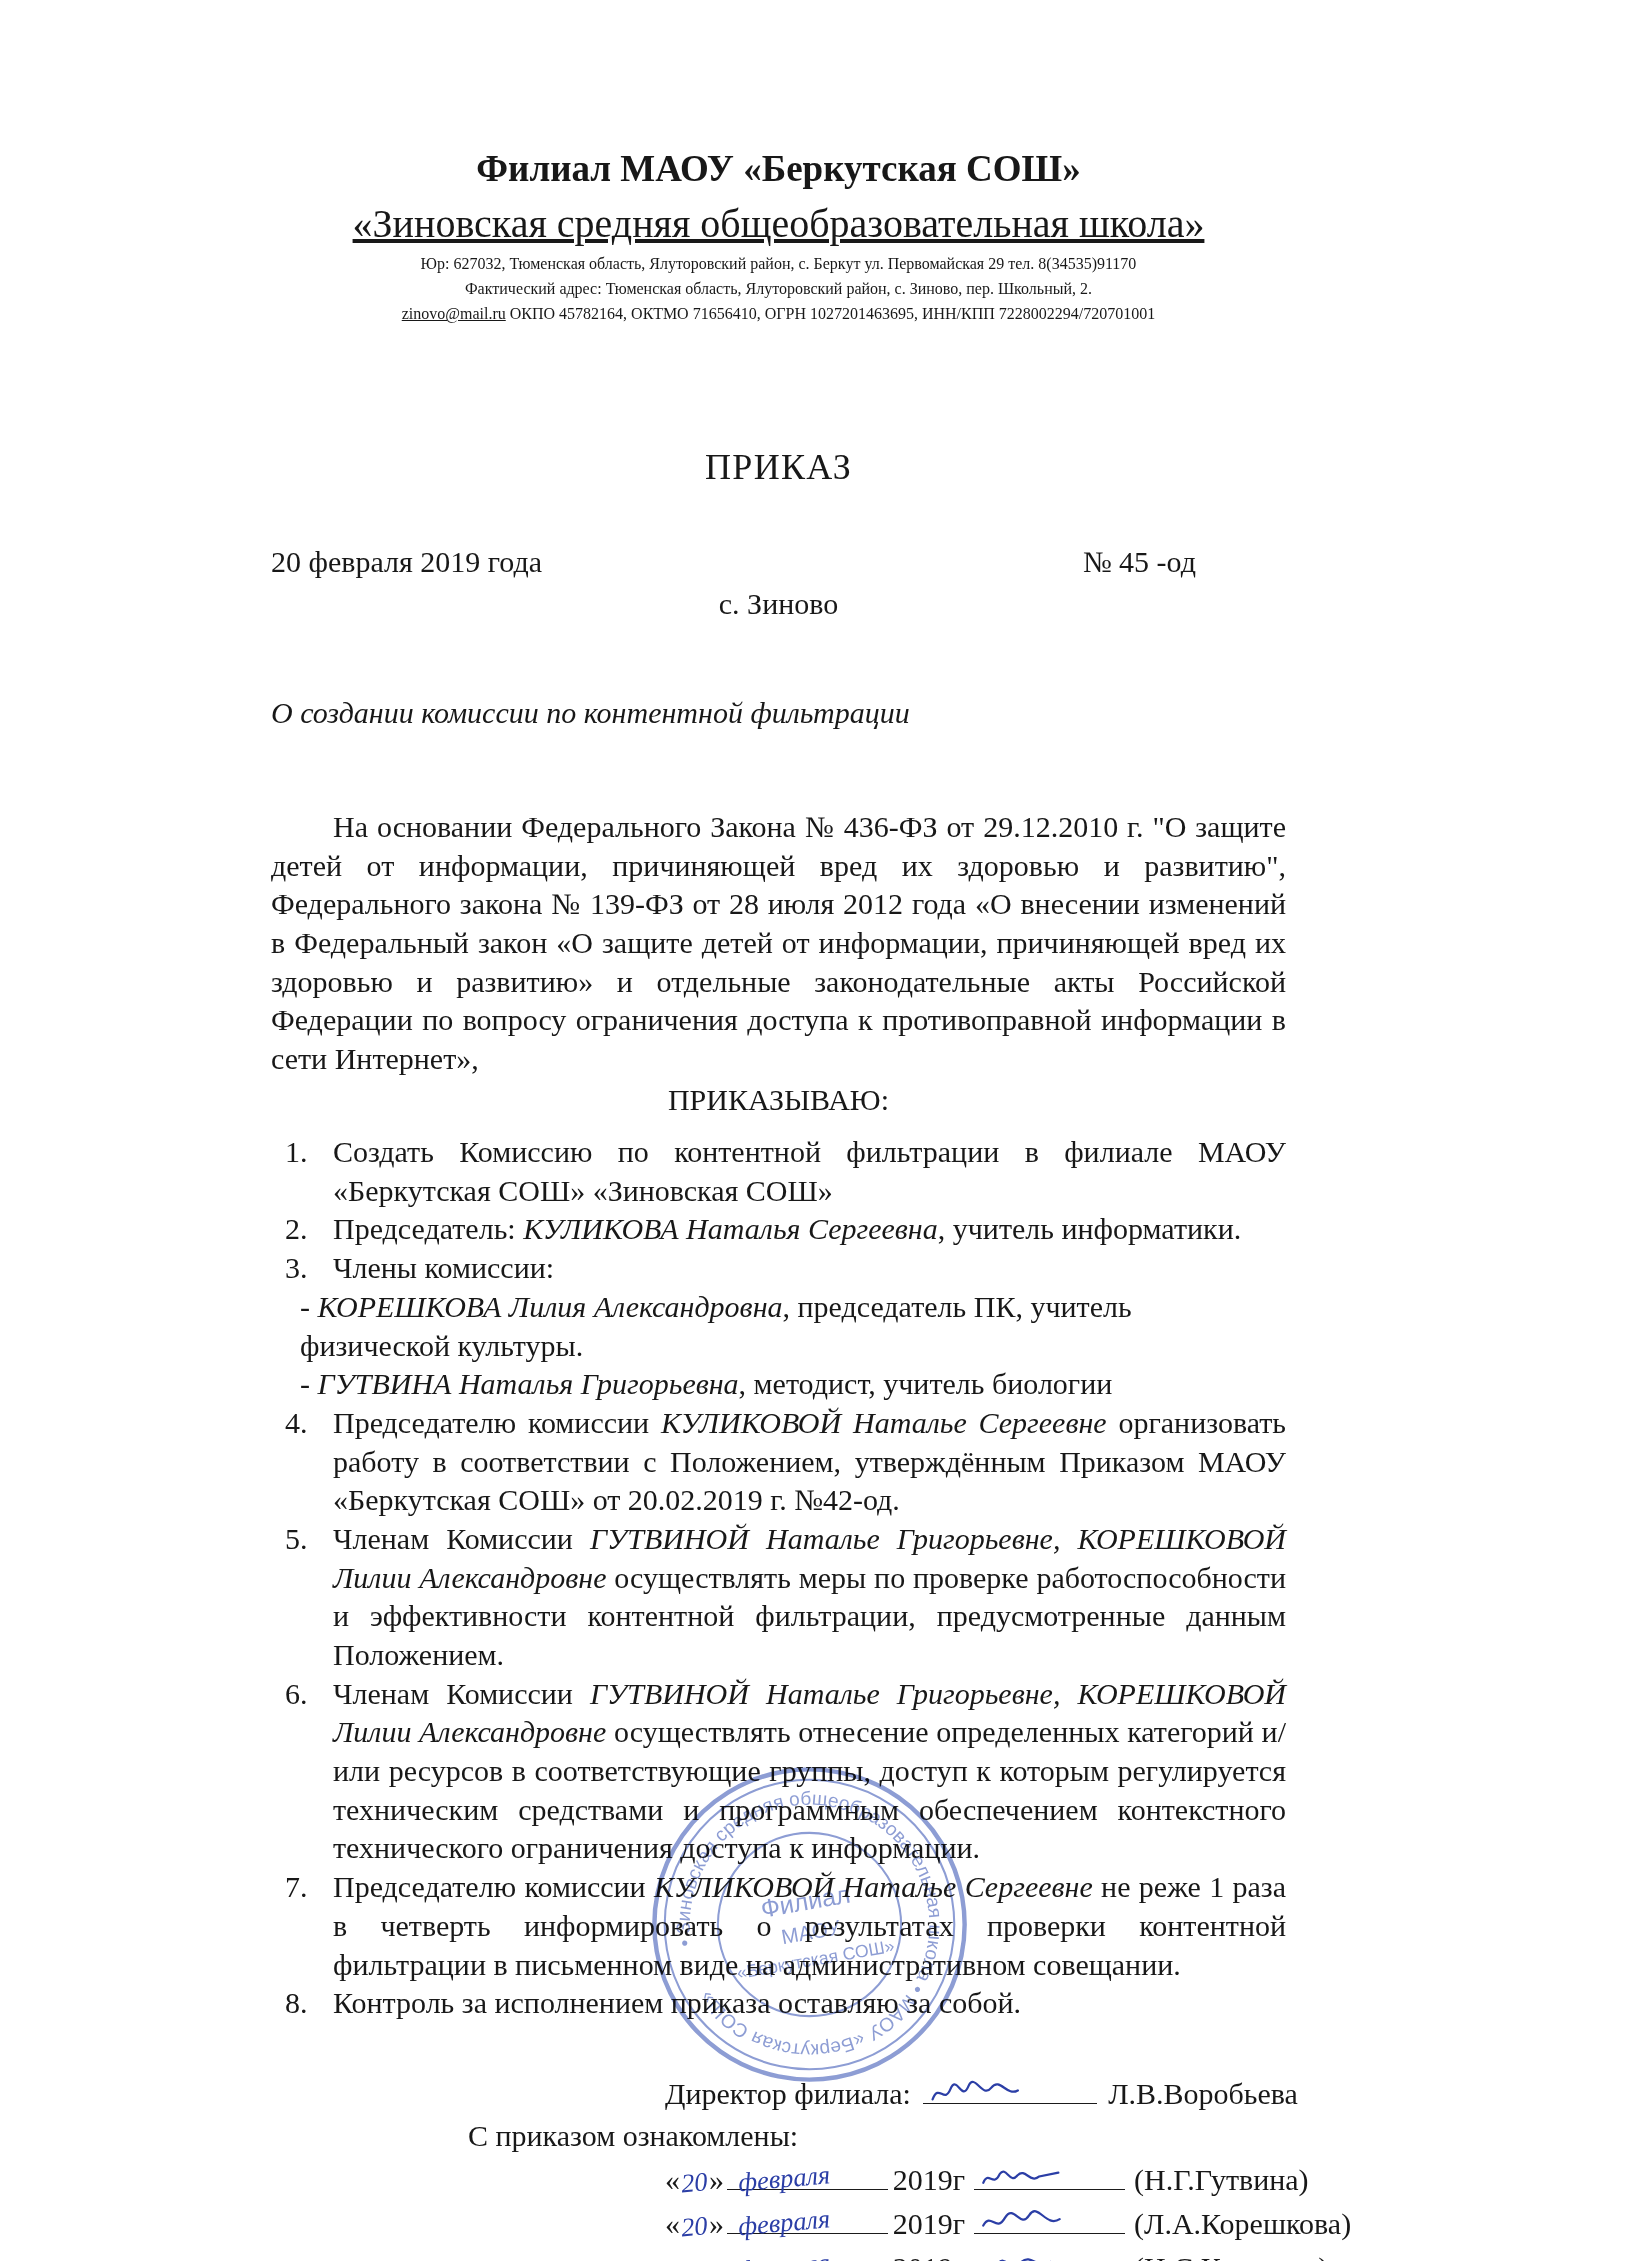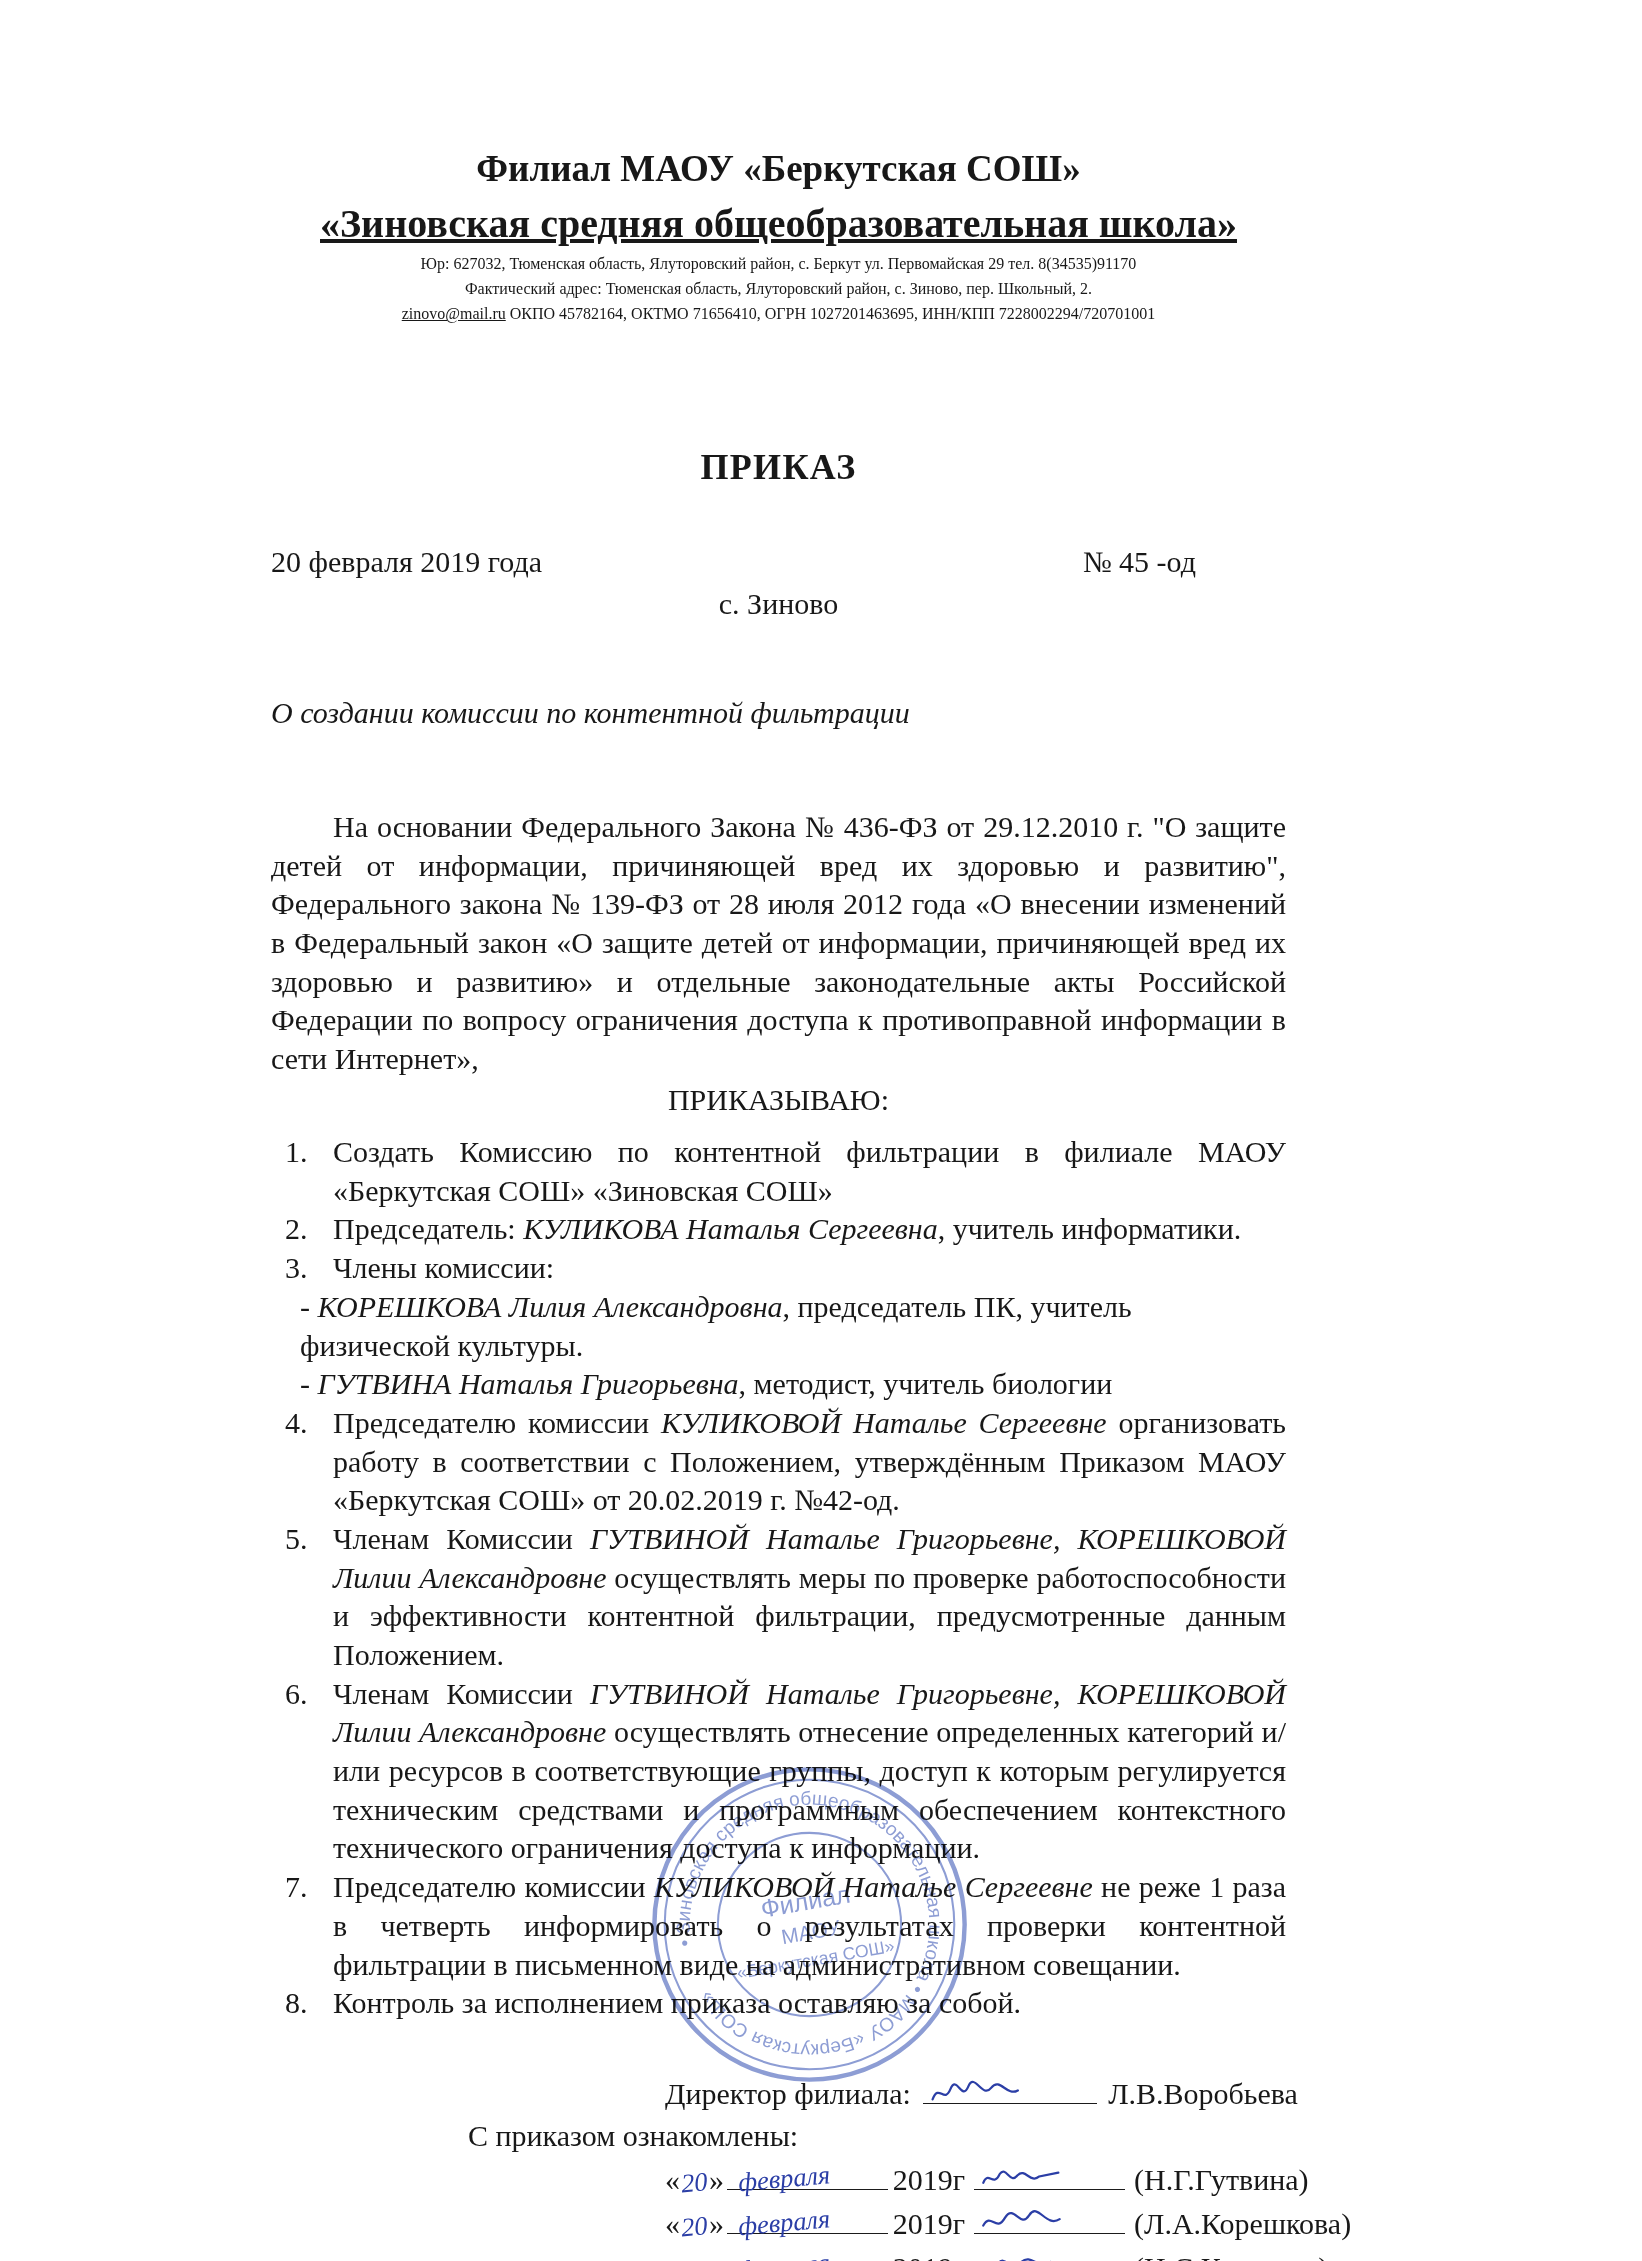--- a/index.html
+++ b/index.html
@@ -12,25 +12,25 @@
     background:#ffffff;
     color:#181818;
     font-size:30px; line-height:1.29;
     padding:145px 113px 52px 271px;
     overflow:hidden;
   }
 
   
   .doc-header{ text-align:center; }
   .org1{ font-size:37px; font-weight:bold; }
-  .org2{ font-size:40px; font-weight:bold; text-decoration:underline; margin-top:5.2px; }
+  .org2{ font-size:40px; font-weight:normal; text-decoration:underline; margin-top:5.2px; }
   .addr{ font-size:16px; margin-top:4.5px; }
   .email{ text-decoration:underline; color:#181818; cursor:pointer; }
 
-  .title{ text-align:center; font-weight:bold; font-size:36px; letter-spacing:1.3px; margin-top:119px; }
+  .title{ text-align:center; font-weight:normal; font-size:36px; letter-spacing:1.3px; margin-top:119px; }
 
   .date-row{ display:flex; justify-content:space-between; margin-top:53px; padding-right:90px;gap:8px; }
   .place{ text-align:center; margin-top:2.6px; }
 
   .subject{ font-style:italic; margin-top:71px; }
 
   .preamble{ margin-top:75px; text-align:justify; text-indent:62px; }
   .u{ }
   .orderword{ text-align:center; margin-top:2.6px; }
 

